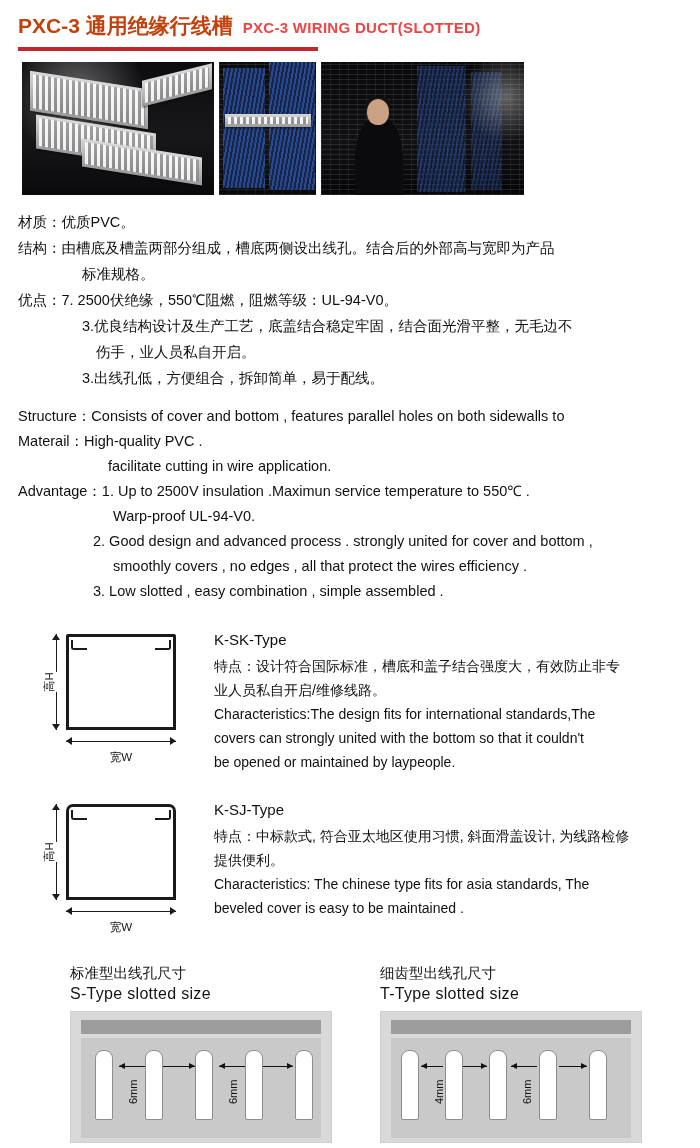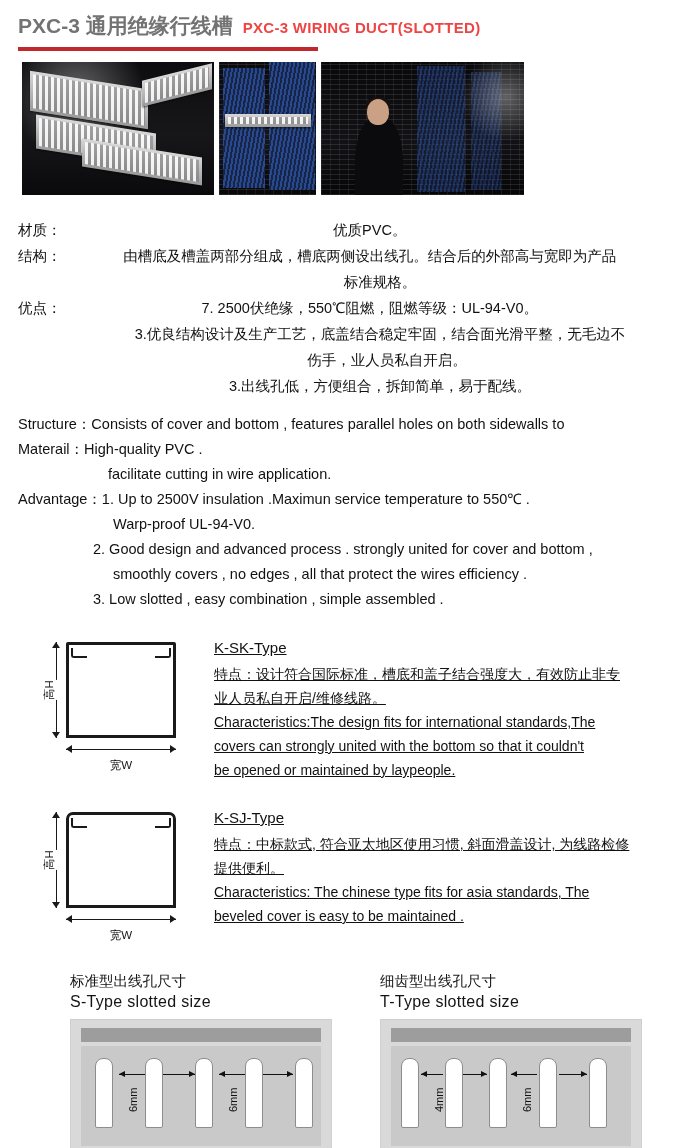--- a/index.html
+++ b/index.html
@@ -20,21 +20,21 @@
   .header {
     padding: 12px 0 0 18px;
     display: flex;
     align-items: baseline;
     gap: 10px;
   }
   .title-cn {
     font-size: 21px;
     font-weight: 700;
     letter-spacing: 0px;
-    color: #737373;
+    color: #c2410c;
   }
   .title-en {
     font-size: 15px;
     font-weight: 700;
     color: #ef4444;
     letter-spacing: 0.3px;
   }
   .rule {
     margin: 7px 0 0 18px;
     width: 300px;
@@ -98,26 +98,25 @@
     position: absolute; width: 22px; height: 26px; left: 12px; top: -19px;
     background: #caa184; border-radius: 50% 50% 45% 45%;
   }
   .person .hair {
     position: absolute; width: 24px; height: 12px; left: 11px; top: -21px;
     background: #17120f; border-radius: 50% 50% 0 0;
   }
 
   
   .spec-cn {
-    margin: 22px 0 0 18px;
+    margin: 14px 0 0 18px;
     width: 660px;
     font-size: 14.5px;
     line-height: 26px;
     color: #111;
-    text-align: center;
   }
   .spec-cn .row { display: flex; }
   .spec-cn .lbl { white-space: nowrap; }
   .spec-cn .val { flex: 1; }
   .spec-cn .indent-1 { padding-left: 64px; }
   .spec-cn .indent-2 { padding-left: 78px; }
 
   
   .spec-en {
     margin: 13px 0 0 18px;
@@ -212,21 +211,20 @@
     position: absolute; left: 50%; transform: translateX(-50%); top: 14px;
     font-size: 11.5px; background: #fff; padding: 0 2px; white-space: nowrap;
   }
 
   .type-text {
     flex: 1;
     font-size: 14px;
     line-height: 24px;
     color: #111;
     padding-top: 2px;
-    text-decoration: underline;
   }
   .type-name { font-size: 15px; margin-bottom: 2px; }
 
   
   .bottom {
     margin: 28px 0 0 0;
     display: flex;
     padding-left: 70px;
     gap: 48px;
   }

